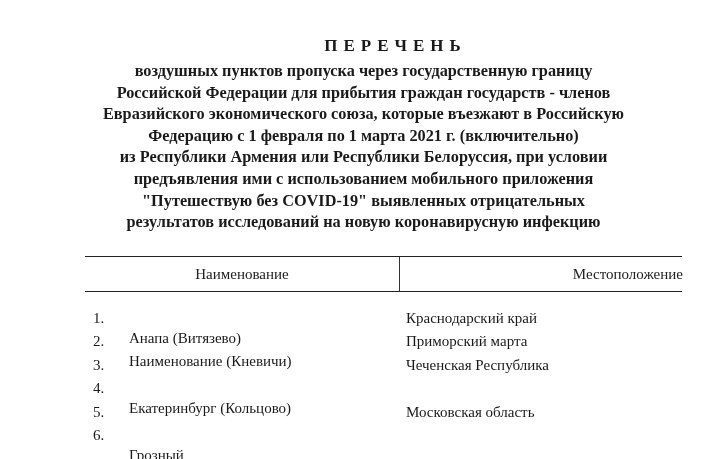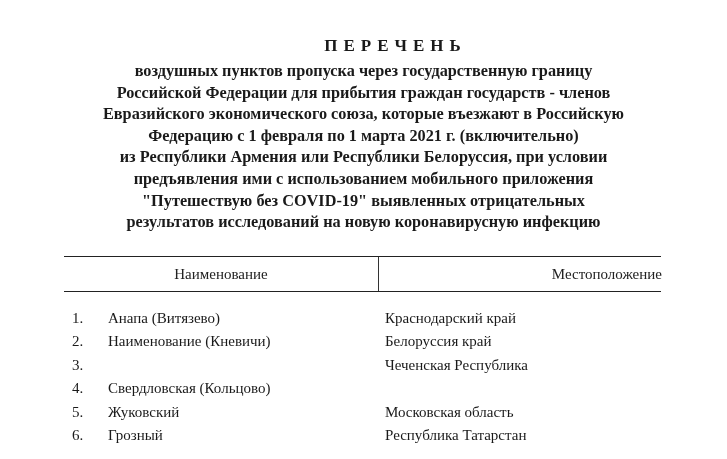--- a/index.html
+++ b/index.html
@@ -1,27 +1,27 @@
 <!DOCTYPE html>
 <html><head>
 <meta charset="utf-8">
 <style>
   html, body { margin:0; padding:0; background:#ffffff; }
   body { width:727px; height:459px; overflow:hidden; position:relative; font-family:"Liberation Serif","DejaVu Serif",serif; color:#1a1a1a; }
   .title { position:absolute; left:0; width:727px; top:36px; text-align:center; font-weight:bold; font-size:17px; letter-spacing:6px;padding-left:32px; }
   .subtitle { position:absolute; left:60px; width:607px; top:60px; text-align:center; font-weight:bold; font-size:17.5px; line-height:21.6px; transform:scaleX(0.93); transform-origin:center top; }
-  .table { position:absolute; left:64px; width:597px; top:256px; }
+  .table { position:absolute; left:85px; width:597px; top:256px; }
   .thead { position:relative; height:34px; border-top:1.5px solid #222; border-bottom:1.5px solid #222; display:flex; }
   .th { flex:0 0 auto; text-align:center; font-size:15px; line-height:34px; color:#222; }
   .th.c1 { width:314px; border-right:1px solid #333; }
   .th.c2 { width:283px;text-align:right; }
   .rows { position:absolute; top:52px; left:0; width:597px; }
   .row { position:relative; height:23.4px; font-size:15px; line-height:20px; }
   .num { position:absolute; left:8px; }
-  .name { position:absolute; left:44px; }
+  .name { position:absolute; left:44px;margin-top:20px; }
   .loc { position:absolute; left:321px; }
 </style>
 </head>
 <body>
 
 <div class="title">ПЕРЕЧЕНЬ</div>
 
 <div class="subtitle">
   <div>воздушных пунктов пропуска через государственную границу</div>
   <div>Российской Федерации для прибытия граждан государств - членов</div>
@@ -40,34 +40,32 @@
   </div>
   <div class="rows">
     <div class="row">
       <span class="num">1.</span>
       <span class="name">Анапа (Витязево)</span>
       <span class="loc">Краснодарский край</span>
     </div>
     <div class="row">
       <span class="num">2.</span>
       <span class="name">Наименование (Кневичи)</span>
-      <span class="loc">Белоруссия край</span>
+      <span class="loc">Приморский марта</span>
     </div>
     <div class="row">
       <span class="num">3.</span>
       <span class="loc">Чеченская Республика</span>
     </div>
     <div class="row">
       <span class="num">4.</span>
-      <span class="name">Свердловская (Кольцово)</span>
+      <span class="name">Екатеринбург (Кольцово)</span>
     </div>
     <div class="row">
       <span class="num">5.</span>
-      <span class="name">Жуковский</span>
       <span class="loc">Московская область</span>
     </div>
     <div class="row">
       <span class="num">6.</span>
       <span class="name">Грозный</span>
-      <span class="loc">Республика Татарстан</span>
     </div>
   </div>
 </div>
 
 </body></html>

